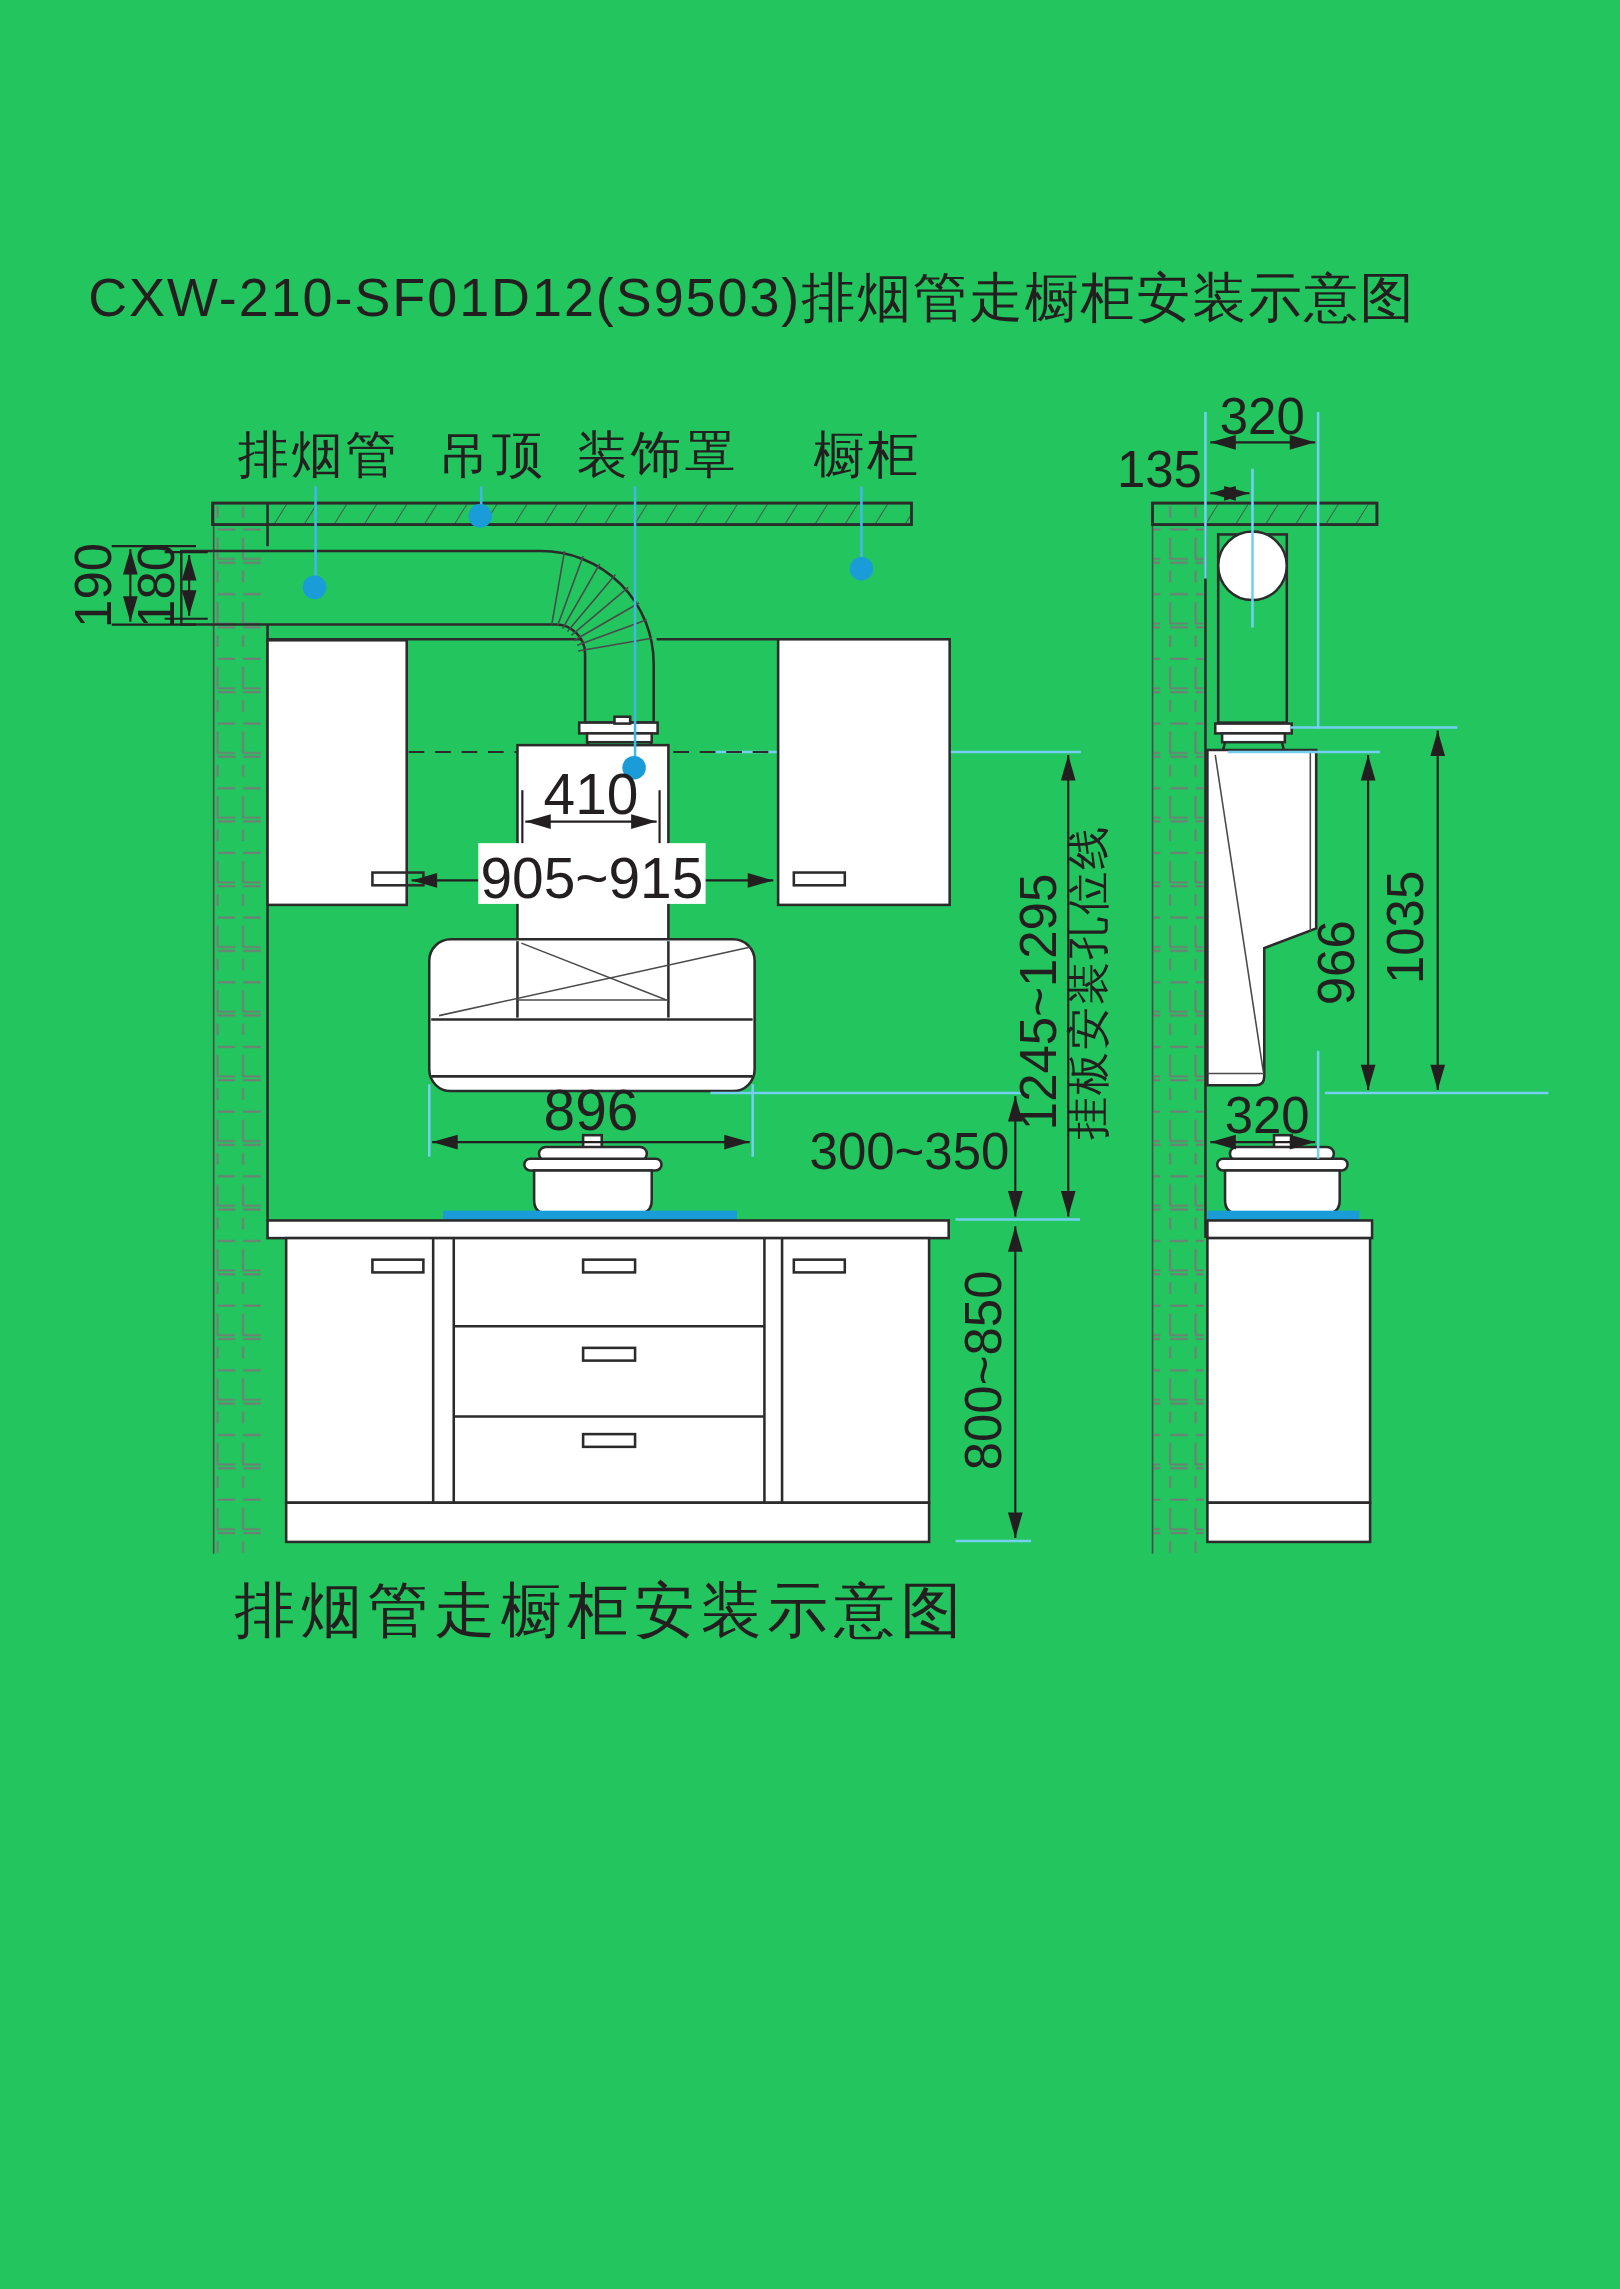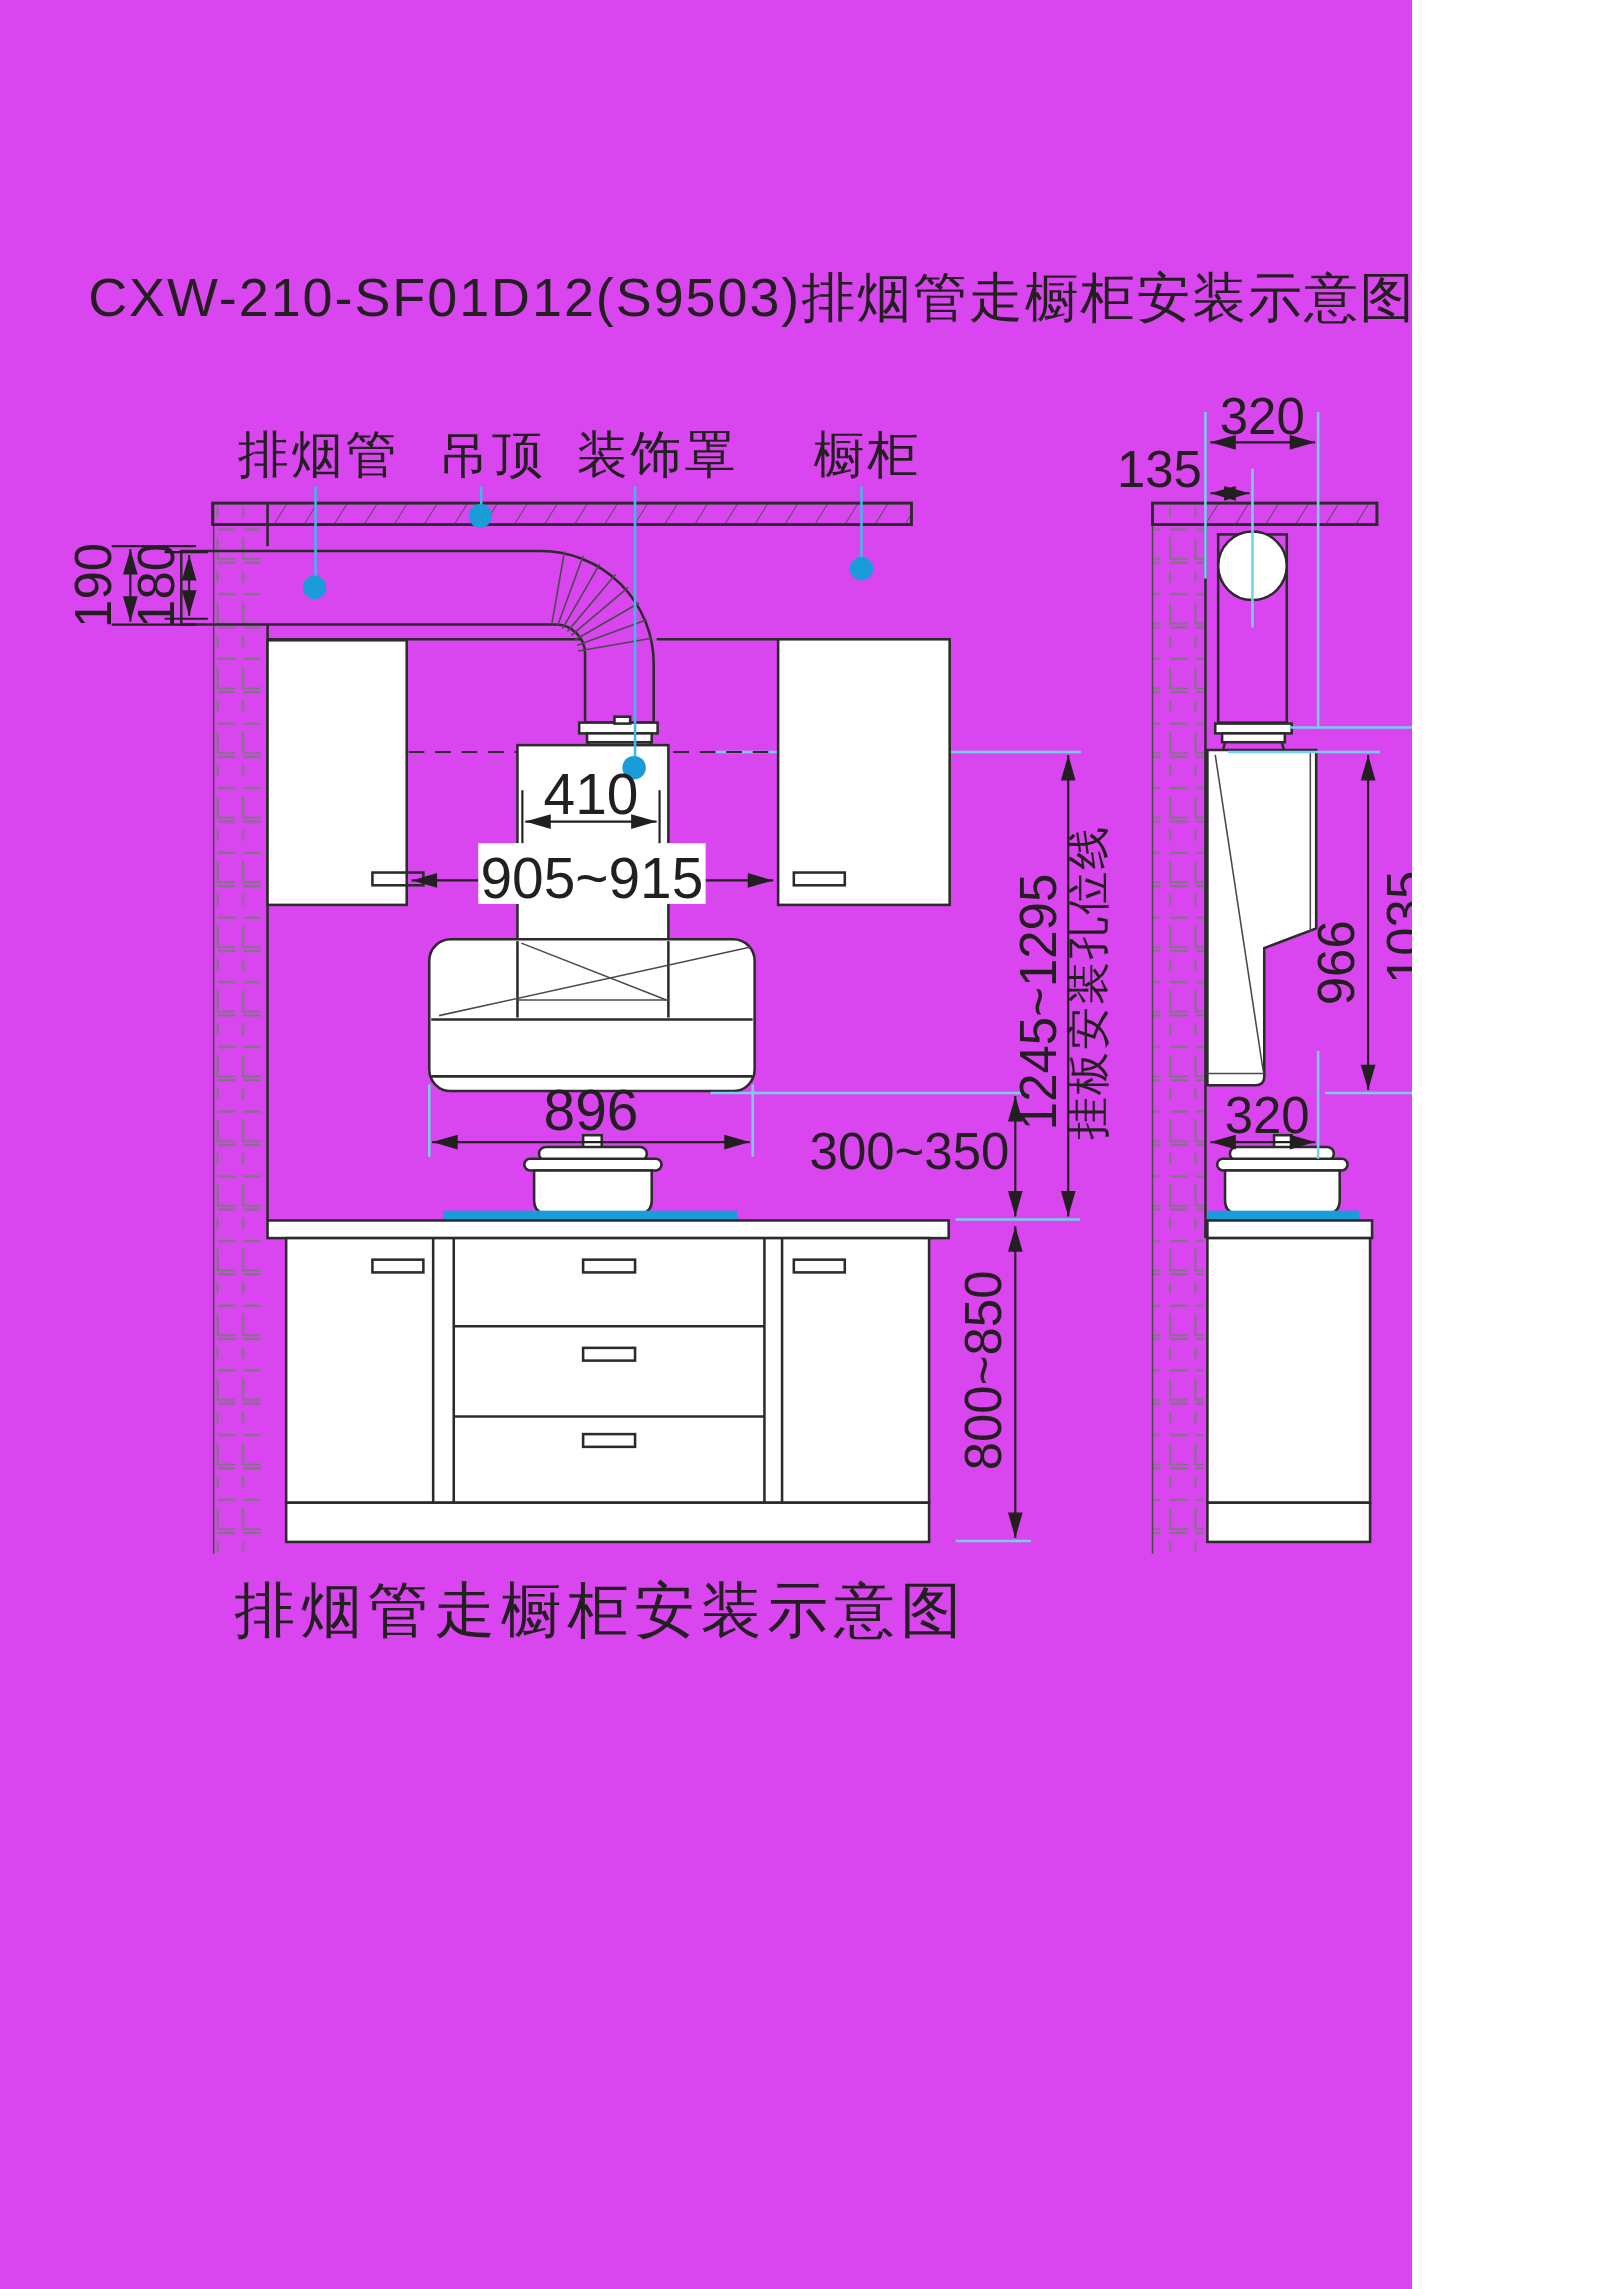--- a/index.html
+++ b/index.html
@@ -1,16 +1,16 @@
 <!DOCTYPE html>
 <html><head>
 <meta charset="utf-8">
 <style>
   html,body{margin:0;padding:0;background:#ffffff;}
-  .page{position:relative;width:1412px;height:2290px;background:#d946ef;overflow:hidden;}
+  .page{position:relative;width:1620px;height:2290px;background:#22c55e;overflow:hidden;}
   svg{position:absolute;left:0;top:0;}
   text{font-family:"Liberation Sans","DejaVu Sans",sans-serif;fill:#231f20;}
   .t-title{font-size:55px;letter-spacing:2px;}
   .t-label{font-size:52px;letter-spacing:3px;}
   .t-dim{font-size:52px;}
   .t-dimbig{font-size:58px;}
   .t-note{font-size:44px;letter-spacing:2px;}
   .t-caption{font-size:62px;letter-spacing:6px;}
   .ln{stroke:#2b2b2b;stroke-width:2.6;fill:none;}
   .lnf{stroke:#2b2b2b;stroke-width:2.6;fill:#ffffff;}

